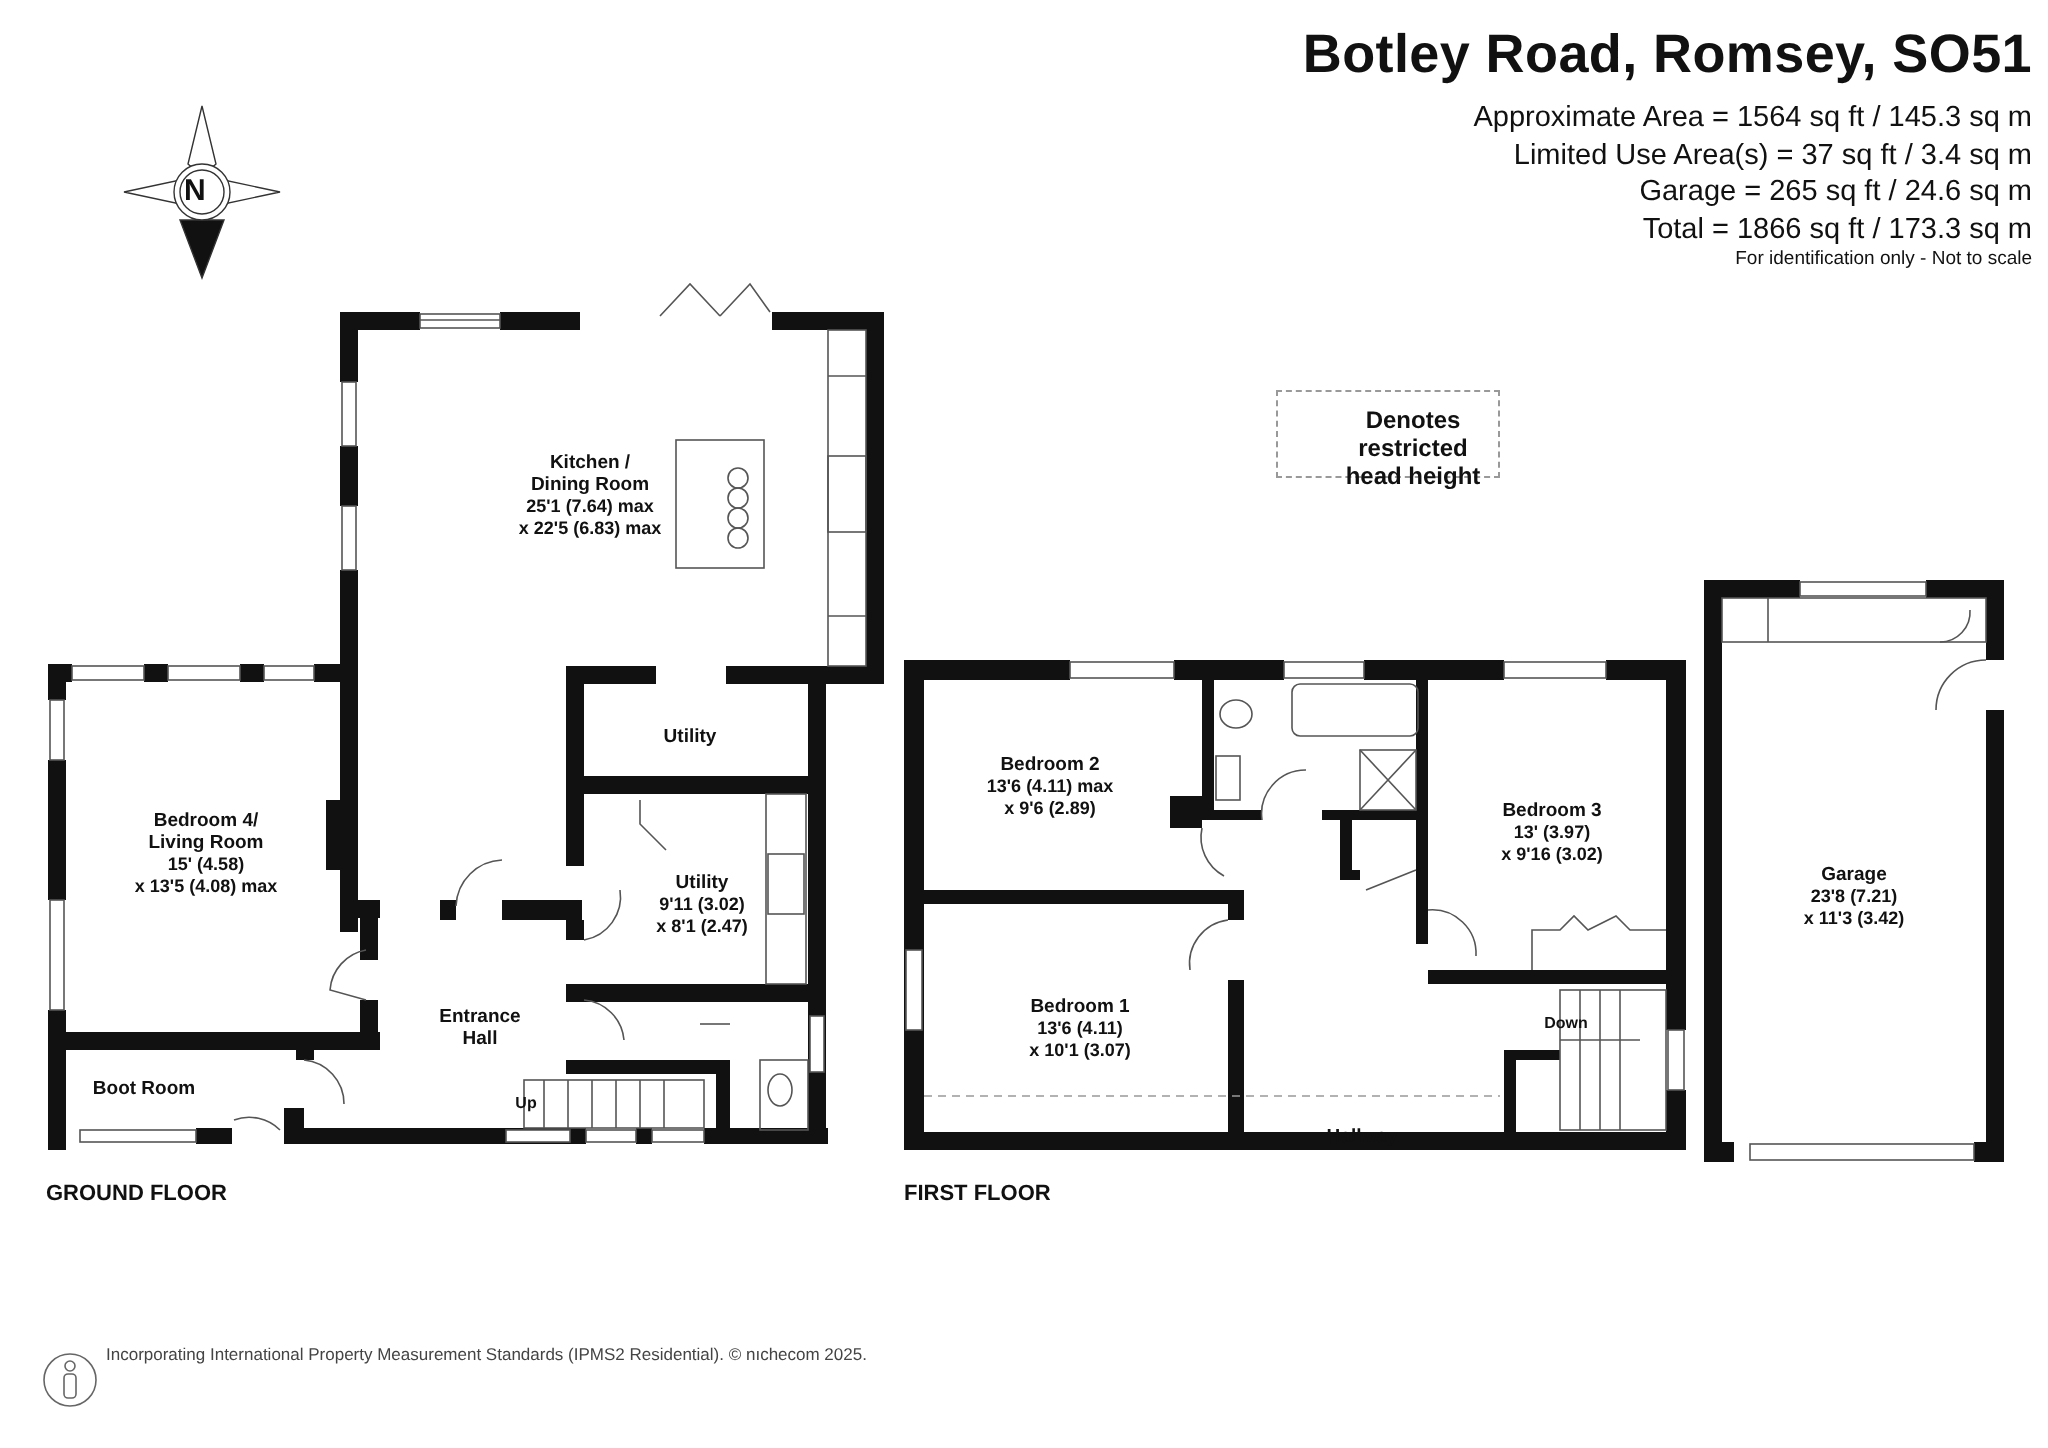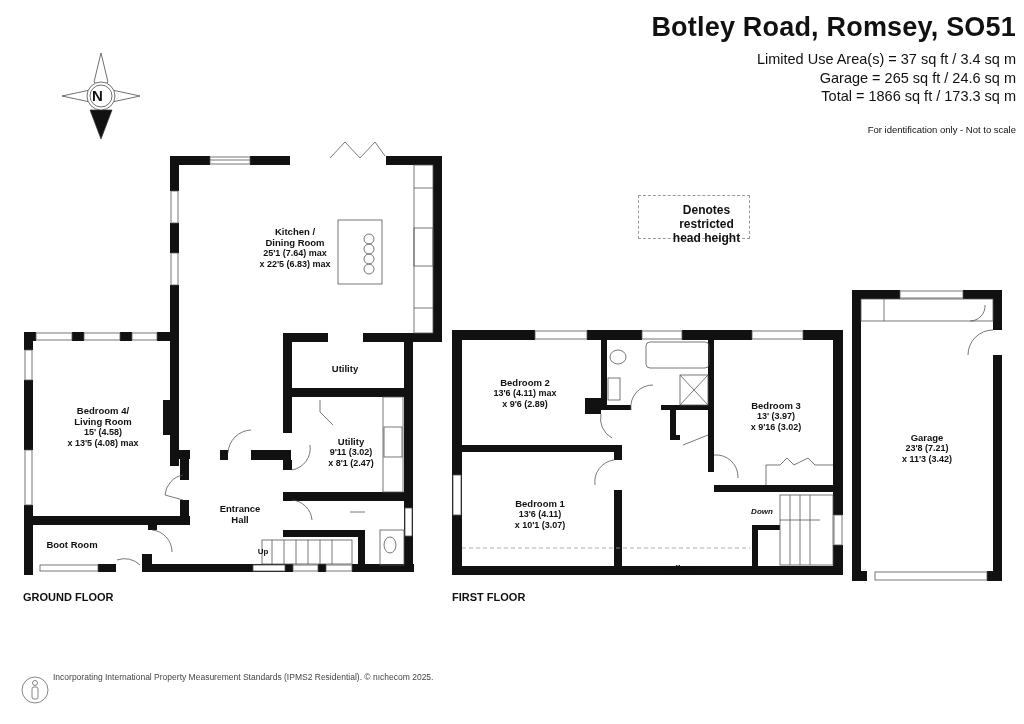--- a/index.html
+++ b/index.html
@@ -13,20 +13,21 @@
   .floor{position:absolute;font-weight:bold;font-size:11px;}
   .legend{position:absolute;left:638px;top:195px;width:112px;height:44px;border:1px dashed #999;text-align:center;font-weight:bold;font-size:12px;line-height:14px;padding-top:7px;box-sizing:border-box;padding-left:25px;}
   .footer{position:absolute;left:53px;top:672px;font-size:8.5px;line-height:11.5px;color:#444;}
   .compass-n{position:absolute;left:92px;top:87px;font-size:15px;font-weight:bold;}
 </style>
 </head>
 <body>
 
 <div class="title">Botley Road, Romsey, SO51</div>
 <div class="areas">
+  <div>Approximate Area = 1564 sq ft / 145.3 sq m</div>
   <div>Limited Use Area(s) = 37 sq ft / 3.4 sq m</div>
   <div>Garage = 265 sq ft / 24.6 sq m</div>
   <div>Total = 1866 sq ft / 173.3 sq m</div>
 </div>
 <div class="note">For identification only - Not to scale</div>
 
 <svg width="1024" height="724">
 
   <g stroke="#333" stroke-width="0.7" fill="none">
     <polygon points="101,53 108,82 101,88 94,82" fill="#fff"></polygon>
@@ -249,21 +250,21 @@
     <div>x 9'16 (3.02)</div>
 </div>
 <div class="lbl" style="left:540px;top:498px;">
   <b>Bedroom 1</b>
   <div>13'6 (4.11)</div>
     <div>x 10'1 (3.07)</div>
 </div>
 <div class="lbl" style="left:681px;top:523px;margin-top:40px;">
   <b>Hallway</b>
 </div>
-<div class="lbl" style="left:762px;top:506px;font-size:8px;font-weight:bold;font-style:italic;">Down</div>
+<div class="lbl" style="left:783px;top:506px;font-size:8px;font-weight:bold;">Down</div>
 <div class="floor" style="left:452px;top:591px;">FIRST FLOOR</div>
 
 <div class="lbl" style="left:927px;top:432px;">
   <b>Garage</b>
   <div>23'8 (7.21)</div>
     <div>x 11'3 (3.42)</div>
 </div>
 
 <svg width="30" height="30" style="left:20px;top:675px;">
   <circle cx="15" cy="15" r="13" fill="none" stroke="#666" stroke-width="0.8"></circle>

